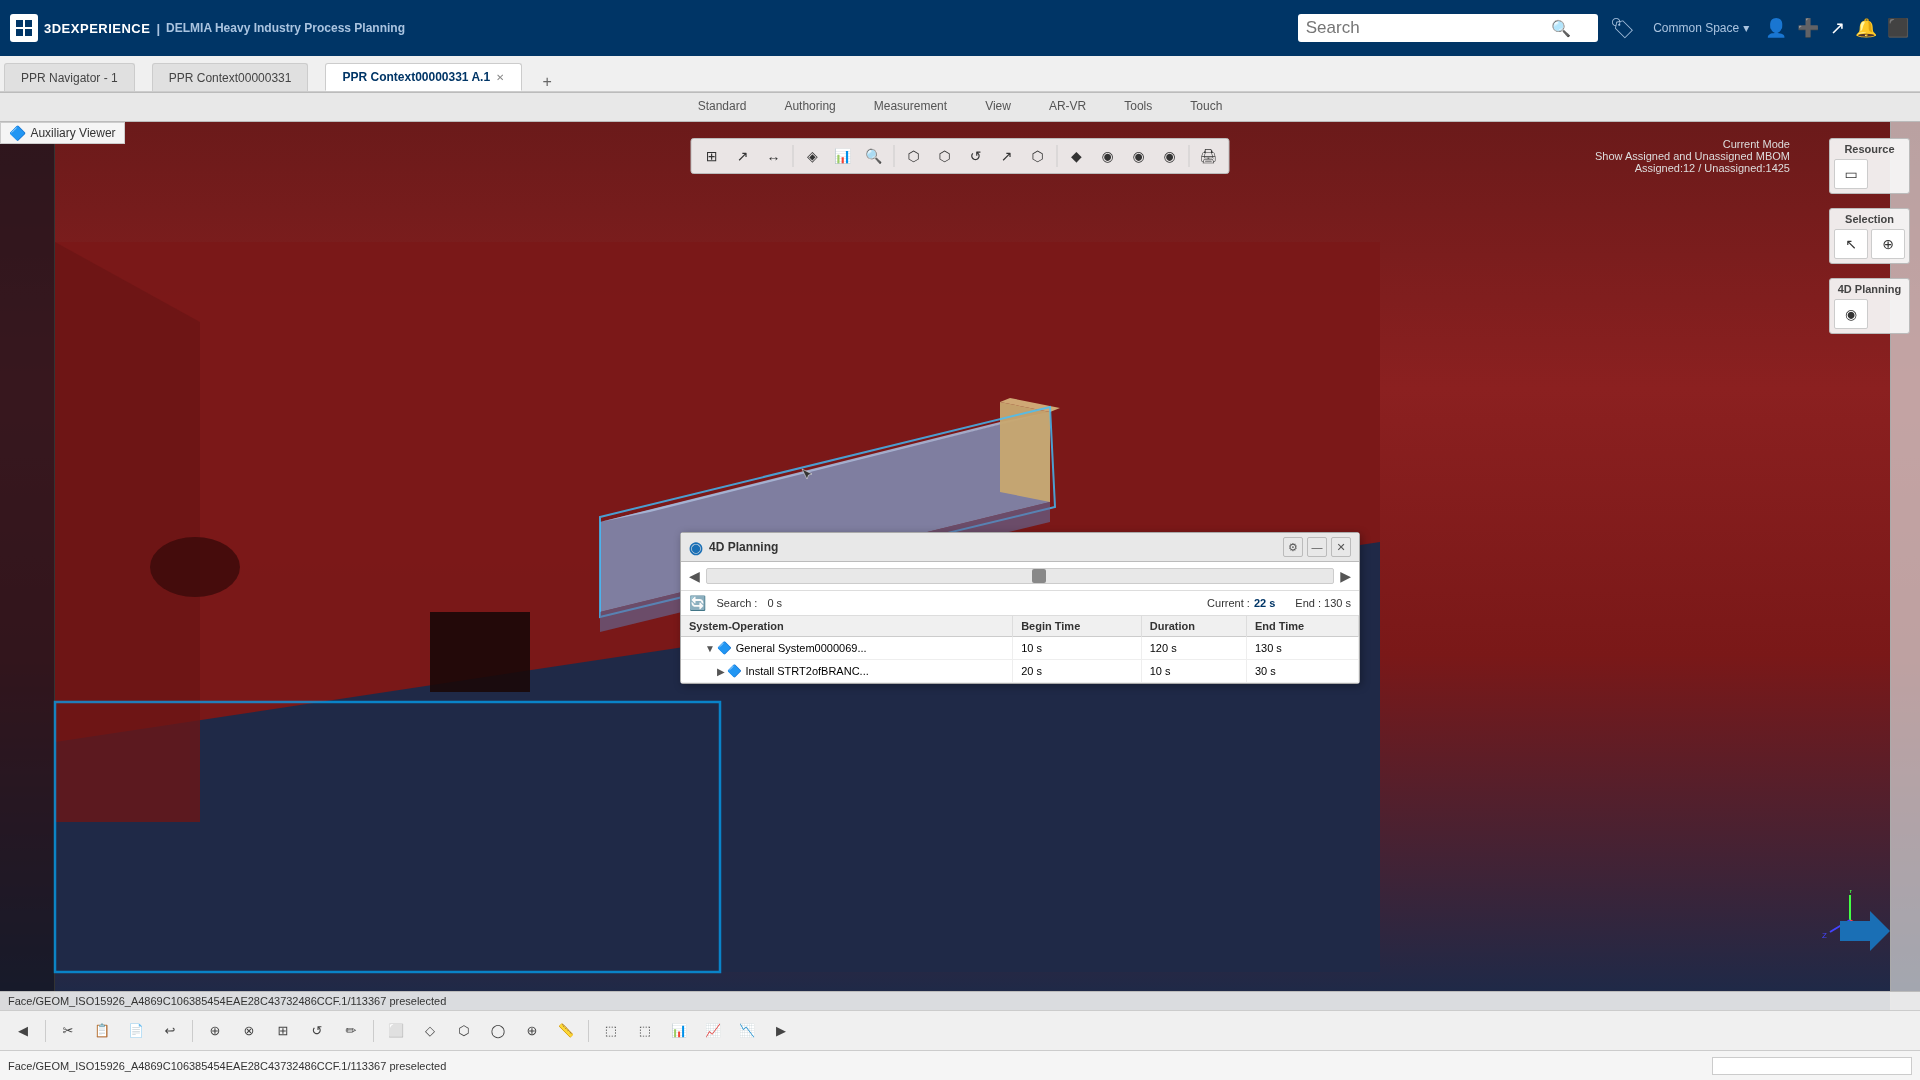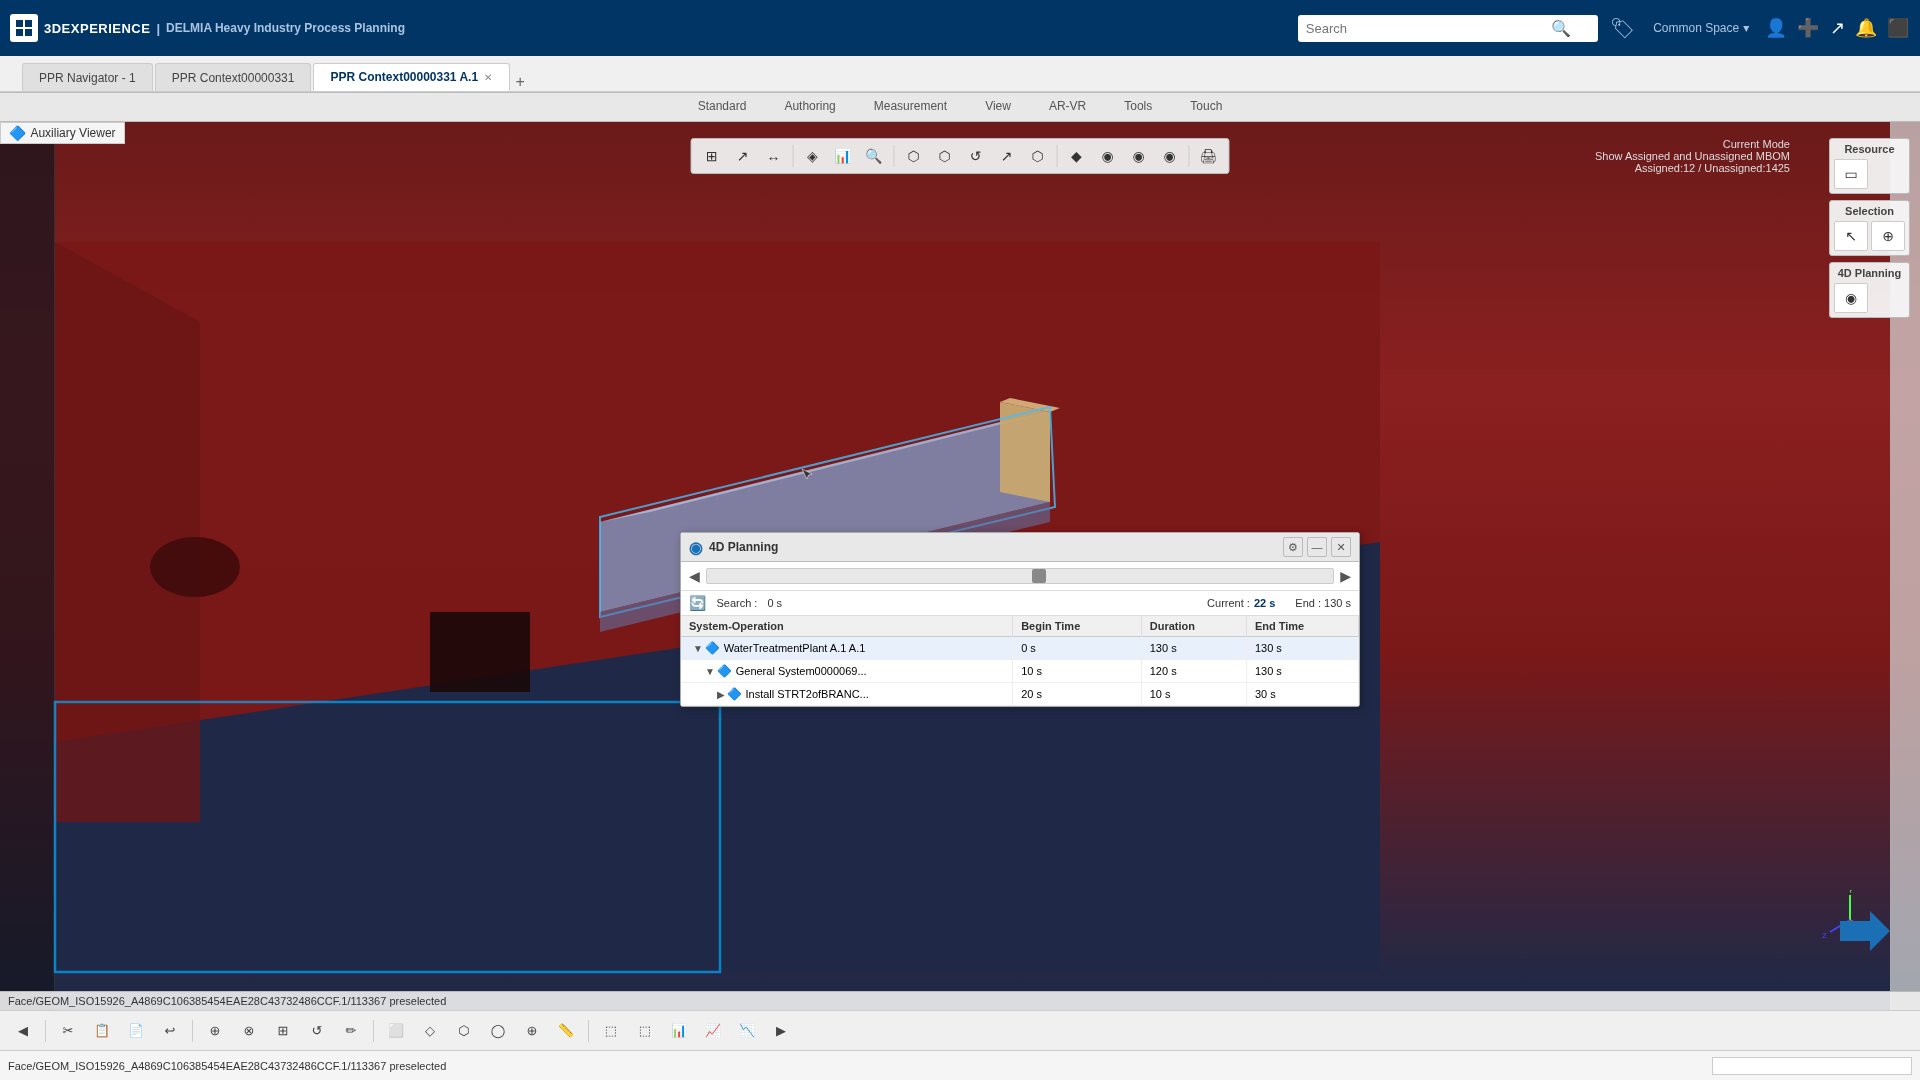--- a/index.html
+++ b/index.html
@@ -12,31 +12,31 @@
     #app-logo { display: flex; align-items: center; gap: 6px; color: white; font-weight: bold; font-size: 13px; }
     #app-logo .logo-icon { width: 28px; height: 28px; background: white; border-radius: 3px; display: flex; align-items: center; justify-content: center; }
     #app-logo .logo-icon svg { width: 20px; height: 20px; }
     #brand-name { color: white; font-size: 13px; font-weight: bold; letter-spacing: 0.5px; }
     #brand-separator { color: #aac4e0; font-size: 13px; }
     #brand-subtitle { color: #aac4e0; font-size: 12px; }
 
     #search-bar {
       margin-left: auto; display: flex; align-items: center; background: white; border-radius: 3px; padding: 4px 8px; gap: 6px; width: 300px;
     }
-    #search-input { border: none; outline: none; font-size: 13px; width: 240px; color: #000000; }
+    #search-input { border: none; outline: none; font-size: 17px; width: 240px; color: #000000; }
     #search-icon-btn { background: none; border: none; cursor: pointer; color: #555; font-size: 16px; }
 
     #bookmark-btn { background: none; border: none; cursor: pointer; color: #aac4e0; font-size: 20px; margin-left: 4px; }
     #common-space-btn { color: #aac4e0; font-size: 12px; background: none; border: none; cursor: pointer; margin-left: 10px; display: flex; align-items: center; gap: 4px; }
     #top-right-actions { display: flex; align-items: center; gap: 10px; margin-left: 8px; }
     .top-action-btn { background: none; border: none; cursor: pointer; color: white; font-size: 18px; display: flex; align-items: center; }
 
     
     #tabbar {
-      width: 100%; height: 36px; background: #f0f0f0; display: flex; align-items: flex-end; padding-left: 22px; border-bottom: 1px solid #ccc;
+      width: 100%; height: 36px; background: #f0f0f0; display: flex; align-items: flex-end; padding-left: 4px; border-bottom: 1px solid #ccc; gap: 15px;
     }
     .tab {
       height: 28px; padding: 0 16px; display: flex; align-items: center; gap: 6px; font-size: 12px; cursor: pointer; border: 1px solid #ccc; border-bottom: none; background: #e0e0e0; color: #444; border-radius: 3px 3px 0 0; margin-right: 2px;
     }
     .tab.active { background: white; color: #003566; font-weight: 600; border-bottom: 1px solid white; }
     .tab-close { font-size: 10px; color: #888; background: none; border: none; cursor: pointer; }
     .tab-add { background: none; border: none; cursor: pointer; font-size: 16px; color: #666; margin-left: 4px; }
 
     
     #aux-viewer-label {
@@ -52,21 +52,21 @@
 
     
     #viewer-toolbar {
       position: absolute; top: 16px; left: 50%; transform: translateX(-50%); display: flex; align-items: center; gap: 3px; background: rgba(240,240,240,0.95); border: 1px solid #bbb; border-radius: 3px; padding: 3px 6px; z-index: 20;
     }
     .tb-btn { width: 28px; height: 28px; background: none; border: 1px solid transparent; border-radius: 2px; cursor: pointer; display: flex; align-items: center; justify-content: center; color: #333; font-size: 14px; }
     .tb-sep { width: 1px; height: 22px; background: #ccc; margin: 0 2px; }
 
     
     #right-panel {
-      position: absolute; top: 16px; right: 10px; display: flex; flex-direction: column; gap: 6px; z-index: 20;
+      position: absolute; top: 16px; right: 10px; display: flex; flex-direction: column; gap: 14px; z-index: 20;
     }
     .panel-section { background: rgba(245,245,245,0.95); border: 1px solid #bbb; border-radius: 3px; padding: 4px; }
     .panel-section-header { font-size: 11px; color: #444; text-align: center; margin-bottom: 4px; font-weight: 600; }
     .panel-section-icons { display: flex; gap: 3px; }
     .panel-icon-btn { width: 34px; height: 30px; background: white; border: 1px solid #ccc; border-radius: 2px; cursor: pointer; display: flex; align-items: center; justify-content: center; font-size: 14px; color: #333; }
 
     
     #global-mode-info {
       position: absolute; top: 16px; right: 130px; text-align: right; color: #ddd; font-size: 11px; z-index: 10;
     }
@@ -364,32 +364,20 @@
         <table id="planning-table">
           <thead>
             <tr>
               <th>System-Operation</th>
               <th>Begin Time</th>
               <th>Duration</th>
               <th>End Time</th>
             </tr>
           </thead>
           <tbody>
-            <tr class="table-row-0">
-              <td>
-                <span class="tree-indent-0">
-                  <span class="expand-btn tree-expand">▼ </span>
-                  <span class="tree-icon">🔷</span>
-                  <span>WaterTreatmentPlant A.1 A.1</span>
-                </span>
-              </td>
-              <td>0 s</td>
-              <td>130 s</td>
-              <td>130 s</td>
-            </tr>
             <tr>
               <td>
                 <span style="padding-left:16px;">
                   <span class="expand-btn tree-expand">▼ </span>
                   <span class="tree-icon">🔷</span>
                   <span>General System0000069...</span>
                 </span>
               </td>
               <td>10 s</td>
               <td>120 s</td>

